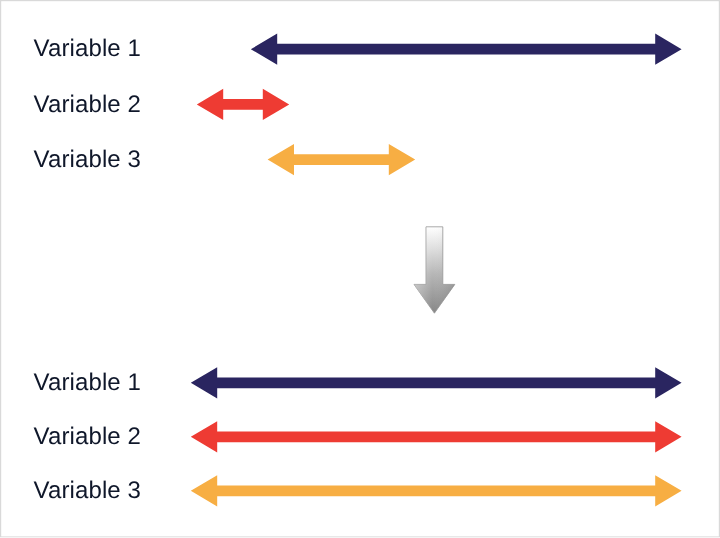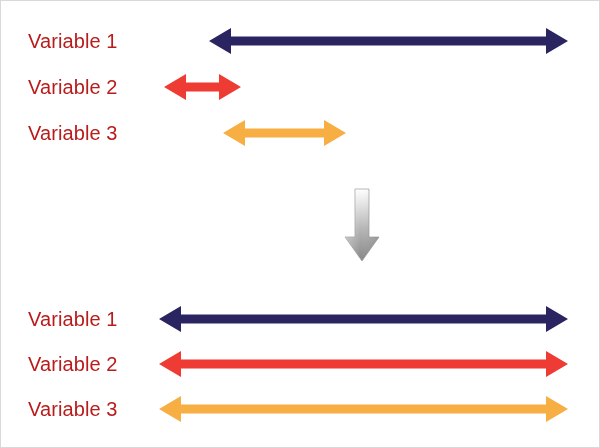--- a/index.html
+++ b/index.html
@@ -32,21 +32,21 @@
     width: 600px;
     height: 34px;
   }
   .row-label {
     position: absolute;
     left: 27px;
     top: 0;
     height: 34px;
     line-height: 34px;
     font-size: 20px;
-    color: #b91c1c;
+    color: #0f172a;
     white-space: nowrap;
     letter-spacing: 0.1px;
   }
   .arrow-svg {
     position: absolute;
     top: 0;
     left: 0;
     width: 600px;
     height: 34px;
     overflow: visible;

